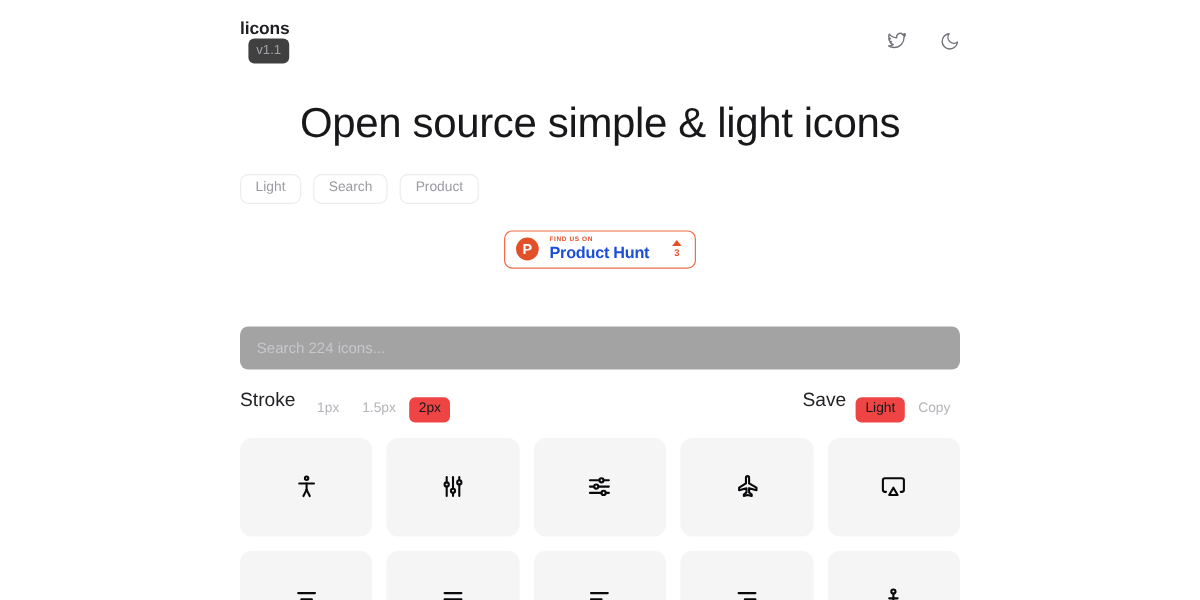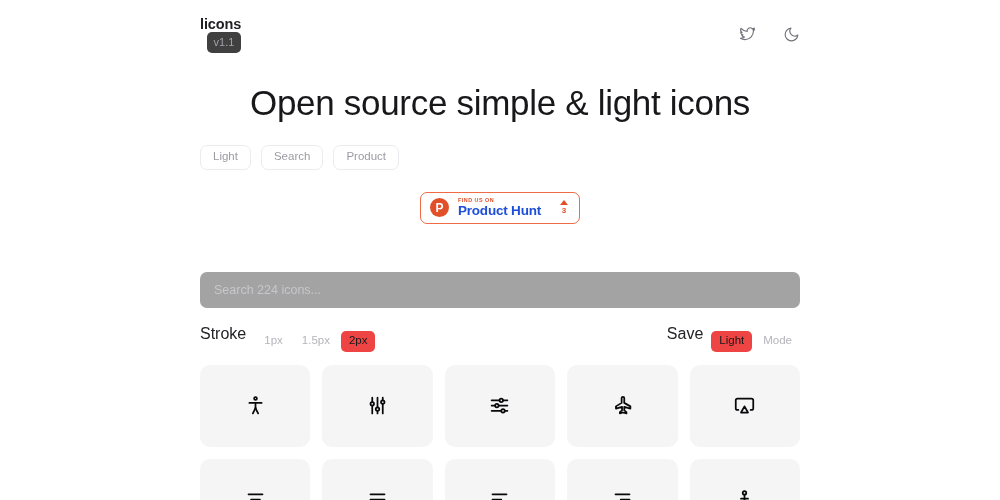--- a/index.html
+++ b/index.html
@@ -325,21 +325,21 @@
       <div class="control-group left">
         <span class="control-label">Stroke</span>
         <span class="control-opt">1px</span>
         <span class="control-opt">1.5px</span>
         <span class="control-opt active">2px</span>
       </div>
 
       <div class="control-group right">
         <span class="control-label">Save</span>
         <span class="control-opt active">Light</span>
-        <span class="control-opt">Mode</span>
+        <span class="control-opt">Copy</span>
       </div>
     </div>
 
     <div class="icon-grid">
 
       <div class="icon-card">
         <svg width="21" height="21" viewBox="0 0 24 24" fill="none" stroke="currentColor" stroke-width="2" stroke-linecap="round" stroke-linejoin="round">
           <circle cx="12" cy="4" r="1.6"></circle>
           <path d="M5 9h14"></path>
           <path d="M12 9v6"></path>

